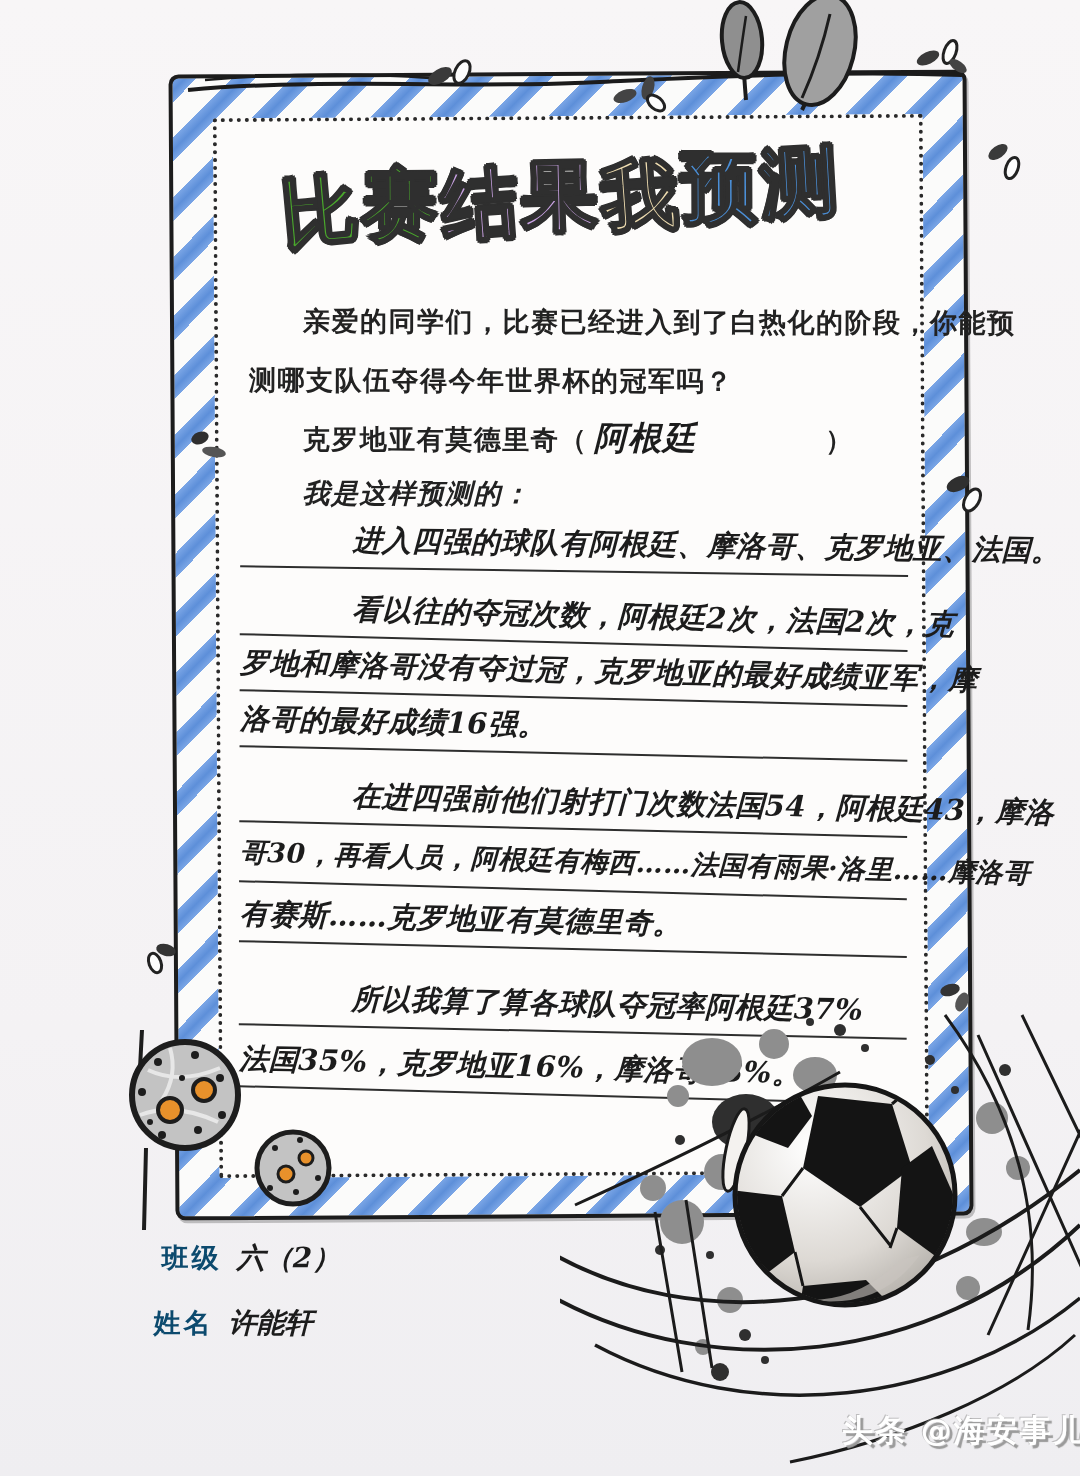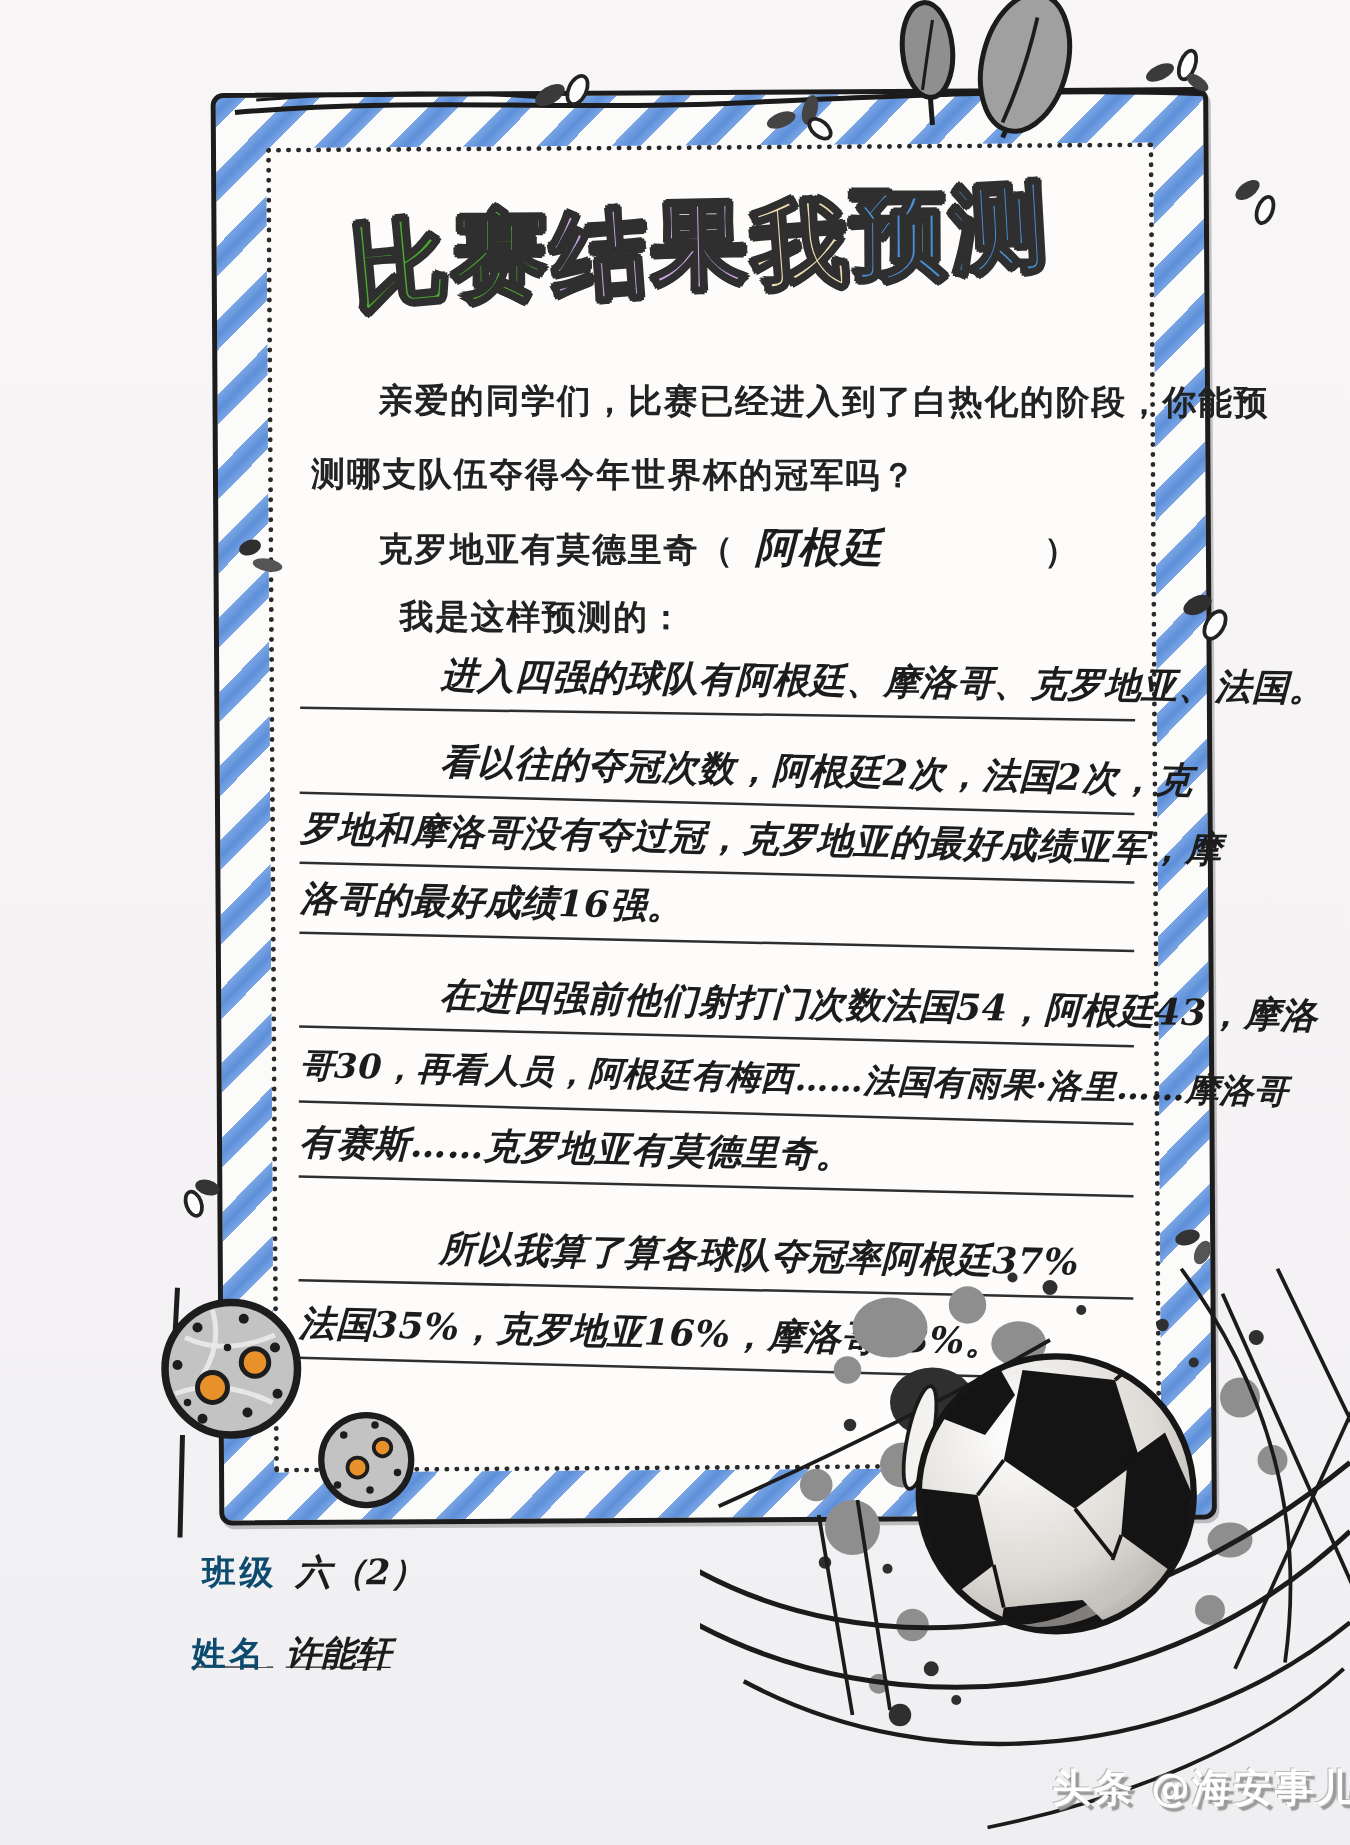--- a/index.html
+++ b/index.html
@@ -42,23 +42,23 @@
   .t-char:nth-child(3){transform:translateY(5px) rotate(-2deg);}
   .t-char:nth-child(4){transform:translateY(0px) rotate(1deg);}
   .t-char:nth-child(5){transform:translateY(3px) rotate(-2deg);}
   .t-char:nth-child(6){transform:translateY(-2px) rotate(2deg);}
   .t-char:nth-child(7){transform:translateY(-4px) rotate(-1deg);}
   .printed{font-weight:700;font-size:27px;letter-spacing:1.5px;color:#222;}
   .intro{position:absolute;left:248px;top:292px;width:700px;line-height:59px;}
   .intro .l1{text-indent:54px;white-space:nowrap;}
   .intro .l2{white-space:nowrap;}
   .champ{position:absolute;left:302px;top:416px;white-space:nowrap;}
-  .champ .hand{font-size:33px;margin-left:16px;}
+  .champ .hand{font-size:33px;margin-left:6px;}
   .champ .close{display:inline-block;margin-left:128px;}
-  .method{position:absolute;left:319px;top:476px;}
+  .method{position:absolute;left:302px;top:476px;font-style:italic;}
   .hand{
     font-family:"DejaVu Serif","Liberation Serif",serif;
     font-style:italic;color:#1c1c1c;font-weight:600;
   }
   .answers{position:absolute;left:240px;top:0;width:670px;}
   .ans{
     position:absolute;left:0;width:668px;height:46px;
     border-bottom:2.5px solid #2e2e2e;
     font-size:29px;letter-spacing:0.5px;white-space:nowrap;overflow:visible;
     transform-origin:left center;
@@ -68,21 +68,21 @@
   .a1{top:520px;transform:rotate(0.7deg);}
   .a2{top:588px;transform:rotate(1.3deg);}
   .a3{top:644px;transform:rotate(1.2deg);}
   .a4{top:700px;transform:rotate(1.1deg);}
   .a5{top:775px;transform:rotate(1.2deg);}
   .a6{top:835px;transform:rotate(1.4deg);font-size:27px;}
   .a7{top:895px;transform:rotate(1.2deg);}
   .a8{top:978px;transform:rotate(1.1deg);}
   .a9{top:1040px;transform:rotate(1.4deg);}
   .footer-class{position:absolute;left:163px;top:1240px;white-space:nowrap;}
-  .footer-name{position:absolute;left:155px;top:1305px;white-space:nowrap;text-decoration:underline;}
+  .footer-name{position:absolute;left:155px;top:1305px;white-space:nowrap;}
   .footer-class .printed-sm,.footer-name .printed-sm{font-weight:600;font-size:27px;letter-spacing:3px;color:#0c4a6e;}
   .footer-class .hand,.footer-name .hand{font-size:28px;margin-left:10px;}
   
   .deco{position:absolute;z-index:4;pointer-events:none;}
   .deco-top{left:0;top:0;}
   .deco-buttons{left:100px;top:1030px;}
   .deco-ball{left:560px;top:1000px;}
   .watermark{
     position:absolute;left:842px;top:1410px;z-index:5;
     font-size:31px;font-weight:800;letter-spacing:2px;color:#ffffff;

